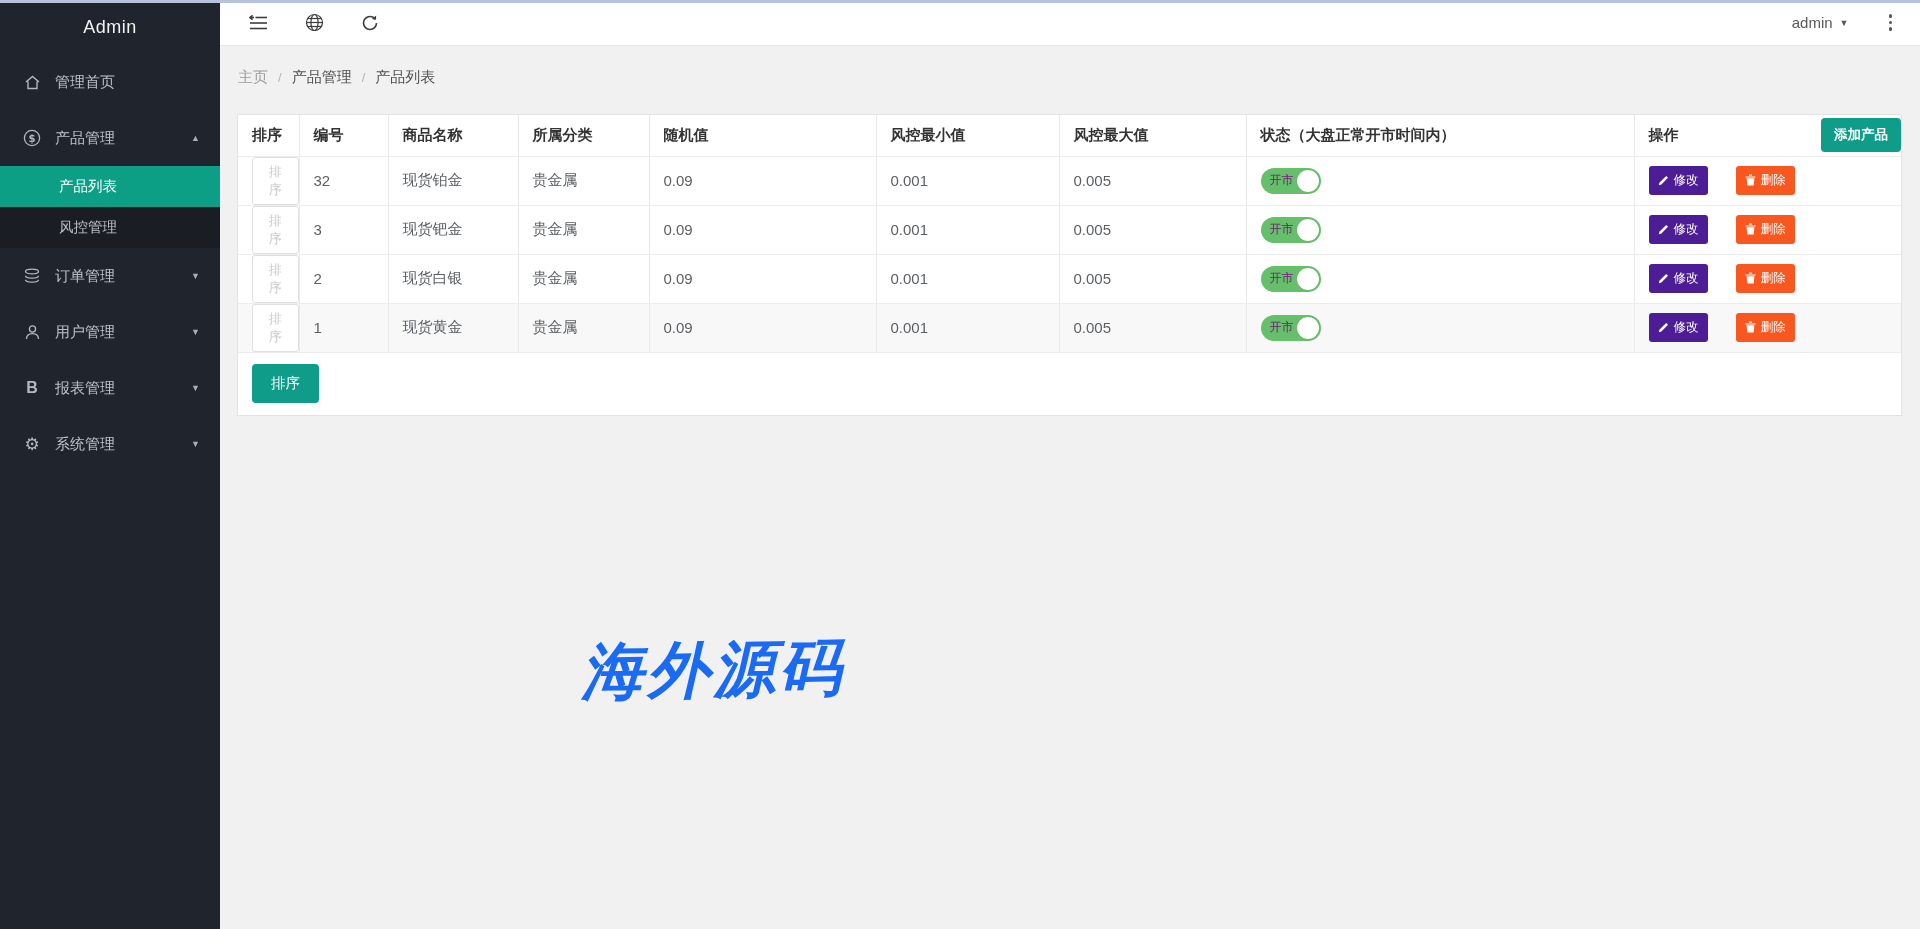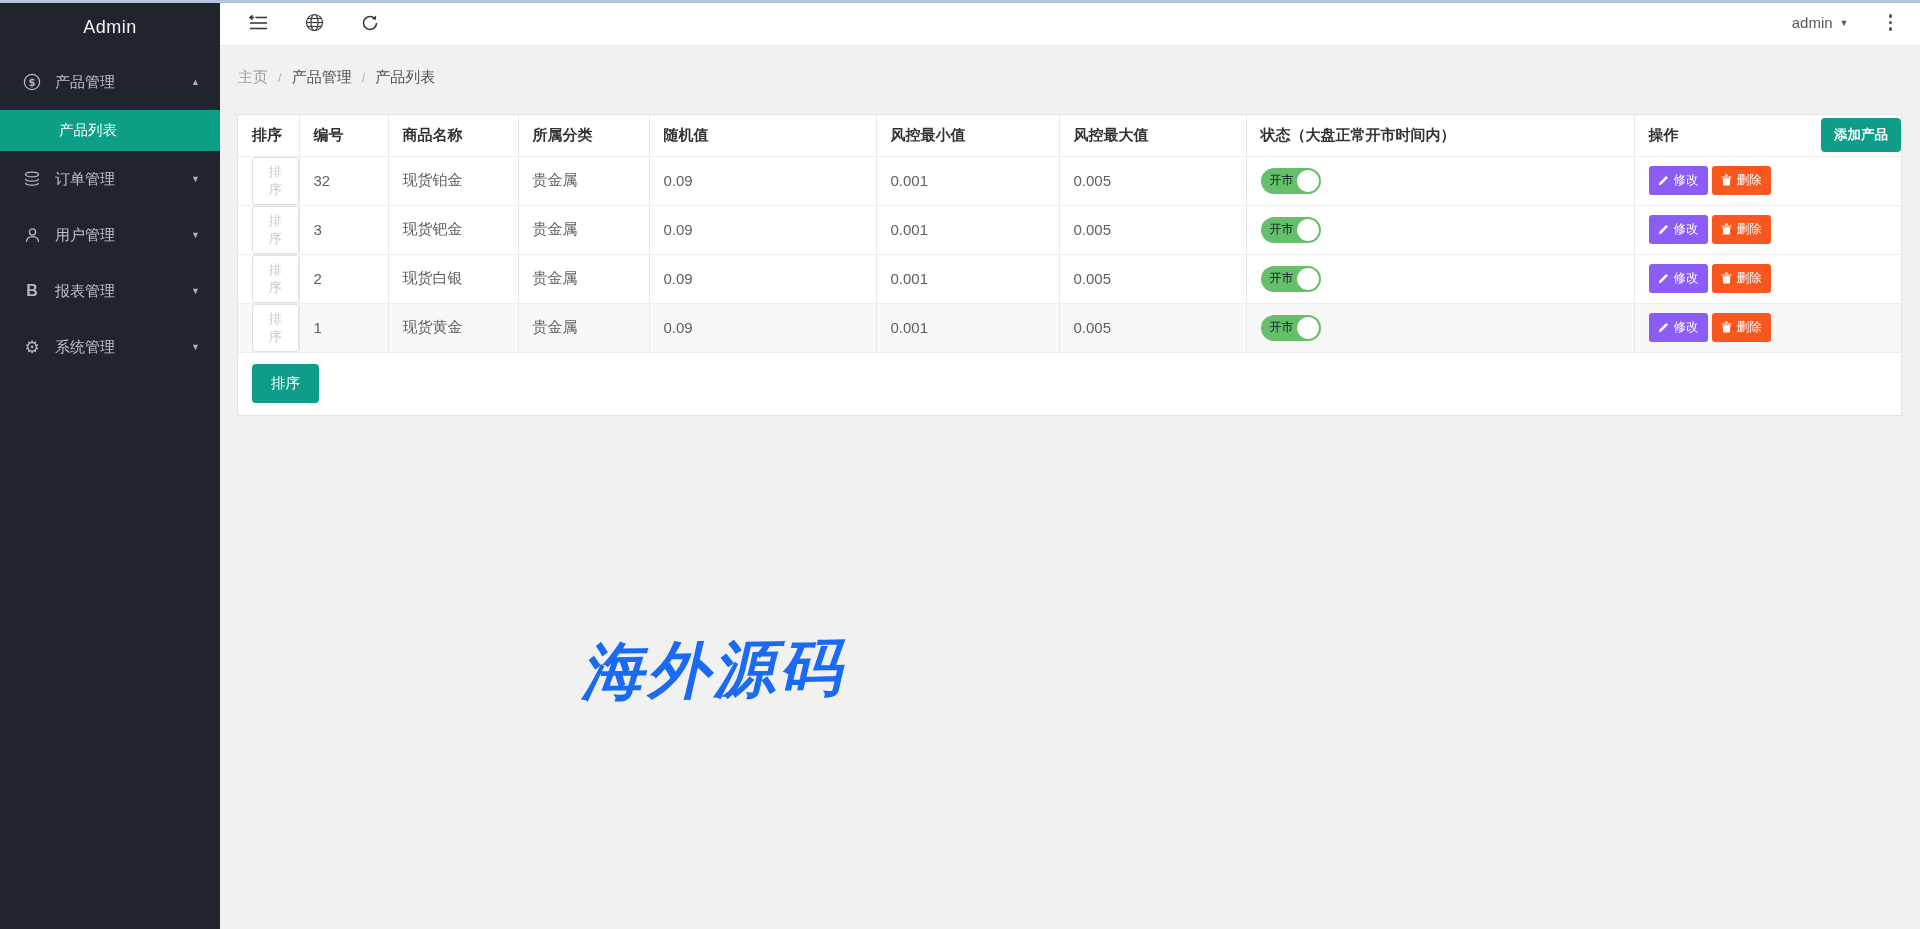--- a/index.html
+++ b/index.html
@@ -55,62 +55,73 @@
   th { height:41px; color:#333; font-weight:600; }
   td { height:43px; color:#5c5f63; }
   tbody tr:last-child td { background:#f8f8f8; }
   th.actions-th { }
   .actions-head { display:flex; align-items:center; justify-content:space-between; }
 
   .mini-sort-btn { border:1px solid #e0e0e0; background:#fff; color:#c6c9cc;
     font-size:13px; padding:5px 11px; border-radius:3px; cursor:pointer; }
 
   .toggle { width:60px; height:26px; background:#66bf6a; border-radius:13px; position:relative;
-    display:inline-flex; align-items:center; padding-left:9px; color:#0f172a; font-size:12px; cursor:pointer; }
+    display:inline-flex; align-items:center; padding-left:9px; color:#701a75; font-size:12px; cursor:pointer; }
   .toggle-knob { position:absolute; top:2px; right:2px; width:22px; height:22px;
     background:#fff; border-radius:50%; box-shadow:0 0 1px rgba(0,0,0,.2); }
 
   .btn { border:none; color:#fff; border-radius:3px; cursor:pointer;
     display:inline-flex; align-items:center; gap:5px; font-size:12.5px; padding:6px 9px; }
   .btn svg { display:block; }
-  .btn-edit { background:#8b5cf6; margin-right:0; }
+  .btn-edit { background:#4c1d95; margin-right:24px; }
   .btn-del { background:#f8571f; }
   .btn-add { background:#0f9d8a; font-size:13.5px; padding:8px 13px; border-radius:4px; font-weight:700; }
   .card-footer { padding:11px 14px 12px; }
   .btn-sort { background:#0f9d8a; border:none; color:#fff; font-size:14.5px;
     padding:10px 19px; border-radius:4px; cursor:pointer; }
 
   
   .watermark { position:absolute; left:548px; top:628px; width:330px; text-align:center;
     font-family:"DejaVu Serif","Liberation Serif",serif; font-style:italic; font-weight:bold;
     font-size:62px; color:#1a6af3; letter-spacing:4px; transform:rotate(-1deg); pointer-events:none; z-index:30; }
 </style>
 </head>
 <body>
 
 <div class="top-strip"></div>
 
 <aside class="sidebar">
   <div class="sidebar-title">Admin</div>
 
+  <div class="nav-item">
+    <span class="nav-icon">
+      <svg width="17" height="17" viewBox="0 0 17 17">
+          <path d="M2 8 L8.5 2.5 L15 8 M4 7.5 V14.5 H13 V7.5" fill="none" stroke="#b4b8bf" stroke-width="1.4"></path>
+        </svg>
+    </span>
+    <span class="nav-label">管理首页</span>
+  </div>
 
   <div class="nav-item">
     <span class="nav-icon">
       <svg width="18" height="18" viewBox="0 0 18 18">
           <circle cx="9" cy="9" r="7.6" fill="none" stroke="#b4b8bf" stroke-width="1.3"></circle>
           <text x="9" y="12.6" text-anchor="middle" font-size="10" fill="#b4b8bf" font-family="DejaVu Sans">$</text>
         </svg>
     </span>
     <span class="nav-label">产品管理</span>
     <span class="chevron">▲</span>
   </div>
 
   <div class="submenu">
     <div class="submenu-item active">
       <span>产品列表</span>
+    </div>
+    <div class="submenu-item">
+      <span>风控管理</span>
     </div>
   </div>
 
   <div class="nav-item">
     <span class="nav-icon">
       <svg width="18" height="18" viewBox="0 0 18 18" fill="none" stroke="#b4b8bf" stroke-width="1.3">
         <ellipse cx="9" cy="4.5" rx="6.5" ry="2.4"></ellipse>
         <path d="M2.5 8.7 C2.5 10 5.4 11.1 9 11.1 C12.6 11.1 15.5 10 15.5 8.7"></path>
         <path d="M2.5 12.7 C2.5 14 5.4 15.1 9 15.1 C12.6 15.1 15.5 14 15.5 12.7"></path>
       </svg>

